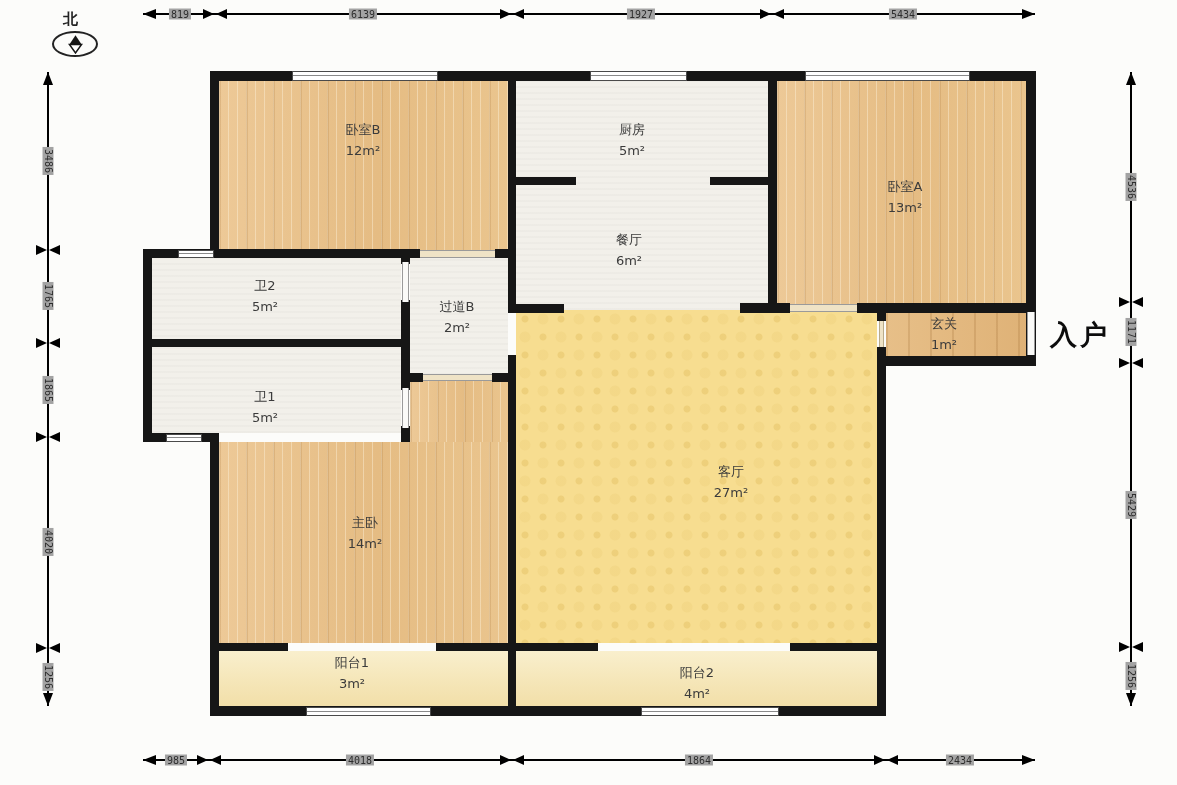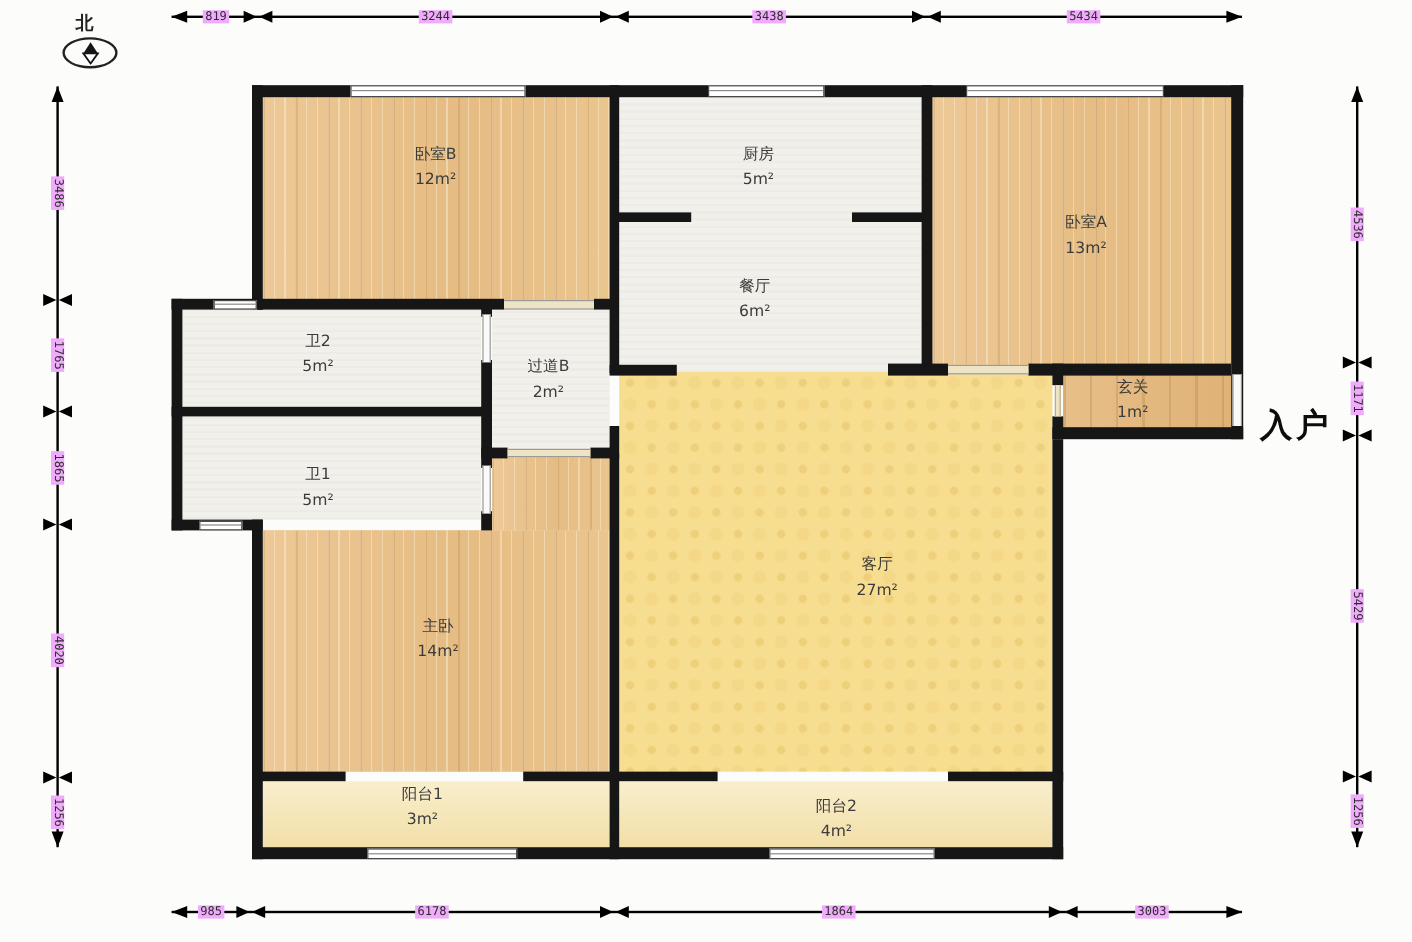--- a/index.html
+++ b/index.html
@@ -34,21 +34,21 @@
   .door-h{position:absolute;background:#efe3c6;border-top:1px solid #9a9a9a;border-bottom:1px solid #9a9a9a;box-sizing:border-box;z-index:3;}
   .door-v{position:absolute;background:#fafaf8;border-left:1px solid #9a9a9a;border-right:1px solid #9a9a9a;box-sizing:border-box;z-index:3;}
   .threshold{position:absolute;background:#efe3c6;border-left:1px solid #b9ab8a;border-right:1px solid #b9ab8a;box-sizing:border-box;z-index:3;}
   
   .room-label{position:absolute;transform:translate(-50%,-50%);text-align:center;z-index:4;
     font-size:13px;color:#3b3b3b;line-height:1.65;white-space:nowrap;}
   .entrance{position:absolute;z-index:4;font-size:27px;font-weight:bold;color:#0c0c0c;letter-spacing:3px;white-space:nowrap;}
   
   .dim-line-h{position:absolute;height:2px;background:#000;z-index:5;}
   .dim-line-v{position:absolute;width:2px;background:#000;z-index:5;}
-  .dim-label{position:absolute;transform:translate(-50%,-50%);background:#f0abfc;padding:0 2px;
+  .dim-label{position:absolute;transform:translate(-50%,-50%);background:#a3a3a3;padding:0 2px;
     font-family:"DejaVu Sans Mono",monospace;font-size:10px;color:#2d2d2d;z-index:6;white-space:nowrap;}
   .dim-label.v{writing-mode:vertical-rl;padding:2px 0;}
   .arr{position:absolute;width:0;height:0;z-index:6;}
   .arr.l{border-top:5px solid transparent;border-bottom:5px solid transparent;border-right:13px solid #000;}
   .arr.r{border-top:5px solid transparent;border-bottom:5px solid transparent;border-left:13px solid #000;}
   .arr.u{border-left:5px solid transparent;border-right:5px solid transparent;border-bottom:13px solid #000;}
   .arr.d{border-left:5px solid transparent;border-right:5px solid transparent;border-top:13px solid #000;}
   .bowtie-h{position:absolute;width:24px;height:12px;transform:translate(-50%,-50%);z-index:6;}
   .bowtie-h::before{content:"";position:absolute;left:0;top:1px;width:0;height:0;
     border-top:5px solid transparent;border-bottom:5px solid transparent;border-left:11px solid #000;}
@@ -170,51 +170,51 @@
   </div>
   <div class="room-label" style="left:352px;top:673px">
     <div>阳台1</div>
     <div>3m²</div>
   </div>
   <div class="room-label" style="left:697px;top:683px">
     <div>阳台2</div>
     <div>4m²</div>
   </div>
 
-  <div class="entrance" style="left:1050px;top:336px">入户</div>
+  <div class="entrance" style="left:1050px;top:317px">入户</div>
 
   <div class="north-label">北</div>
   <div class="compass-ellipse">
     <svg width="15" height="19" viewBox="0 0 16 20">
       <polygon points="8,0 14.5,10 1.5,10" fill="#161616"></polygon>
       <polygon points="1.5,10 14.5,10 8,19" fill="#ffffff" stroke="#161616" stroke-width="1.6"></polygon>
     </svg>
   </div>
 
   <div class="dim-line-h" style="left:143px;top:13px;width:892px"></div>
   <div class="arr l" style="left:143px;top:9px"></div>
   <div class="arr r" style="left:1022px;top:9px"></div>
   <div class="bowtie-h" style="left:215px;top:14px"></div>
   <div class="bowtie-h" style="left:512px;top:14px"></div>
   <div class="bowtie-h" style="left:772px;top:14px"></div>
   <span class="dim-label" style="left:180px;top:14px">819</span>
-  <span class="dim-label" style="left:363px;top:14px">3244</span>
-  <span class="dim-label" style="left:641px;top:14px">3438</span>
+  <span class="dim-label" style="left:363px;top:14px">6139</span>
+  <span class="dim-label" style="left:641px;top:14px">1927</span>
   <span class="dim-label" style="left:903px;top:14px">5434</span>
 
   <div class="dim-line-h" style="left:143px;top:759px;width:892px"></div>
   <div class="arr l" style="left:143px;top:755px"></div>
   <div class="arr r" style="left:1022px;top:755px"></div>
   <div class="bowtie-h" style="left:209px;top:760px"></div>
   <div class="bowtie-h" style="left:512px;top:760px"></div>
   <div class="bowtie-h" style="left:886px;top:760px"></div>
   <span class="dim-label" style="left:176px;top:760px">985</span>
-  <span class="dim-label" style="left:360px;top:760px">6178</span>
+  <span class="dim-label" style="left:360px;top:760px">4018</span>
   <span class="dim-label" style="left:699px;top:760px">1864</span>
-  <span class="dim-label" style="left:960px;top:760px">3003</span>
+  <span class="dim-label" style="left:960px;top:760px">2434</span>
 
   <div class="dim-line-v" style="left:47px;top:72px;height:634px"></div>
   <div class="arr u" style="left:43px;top:72px"></div>
   <div class="arr d" style="left:43px;top:693px"></div>
   <div class="bowtie-h" style="left:48px;top:250px"></div>
   <div class="bowtie-h" style="left:48px;top:343px"></div>
   <div class="bowtie-h" style="left:48px;top:437px"></div>
   <div class="bowtie-h" style="left:48px;top:648px"></div>
   <span class="dim-label v" style="left:48px;top:161px">3486</span>
   <span class="dim-label v" style="left:48px;top:296px">1765</span>

